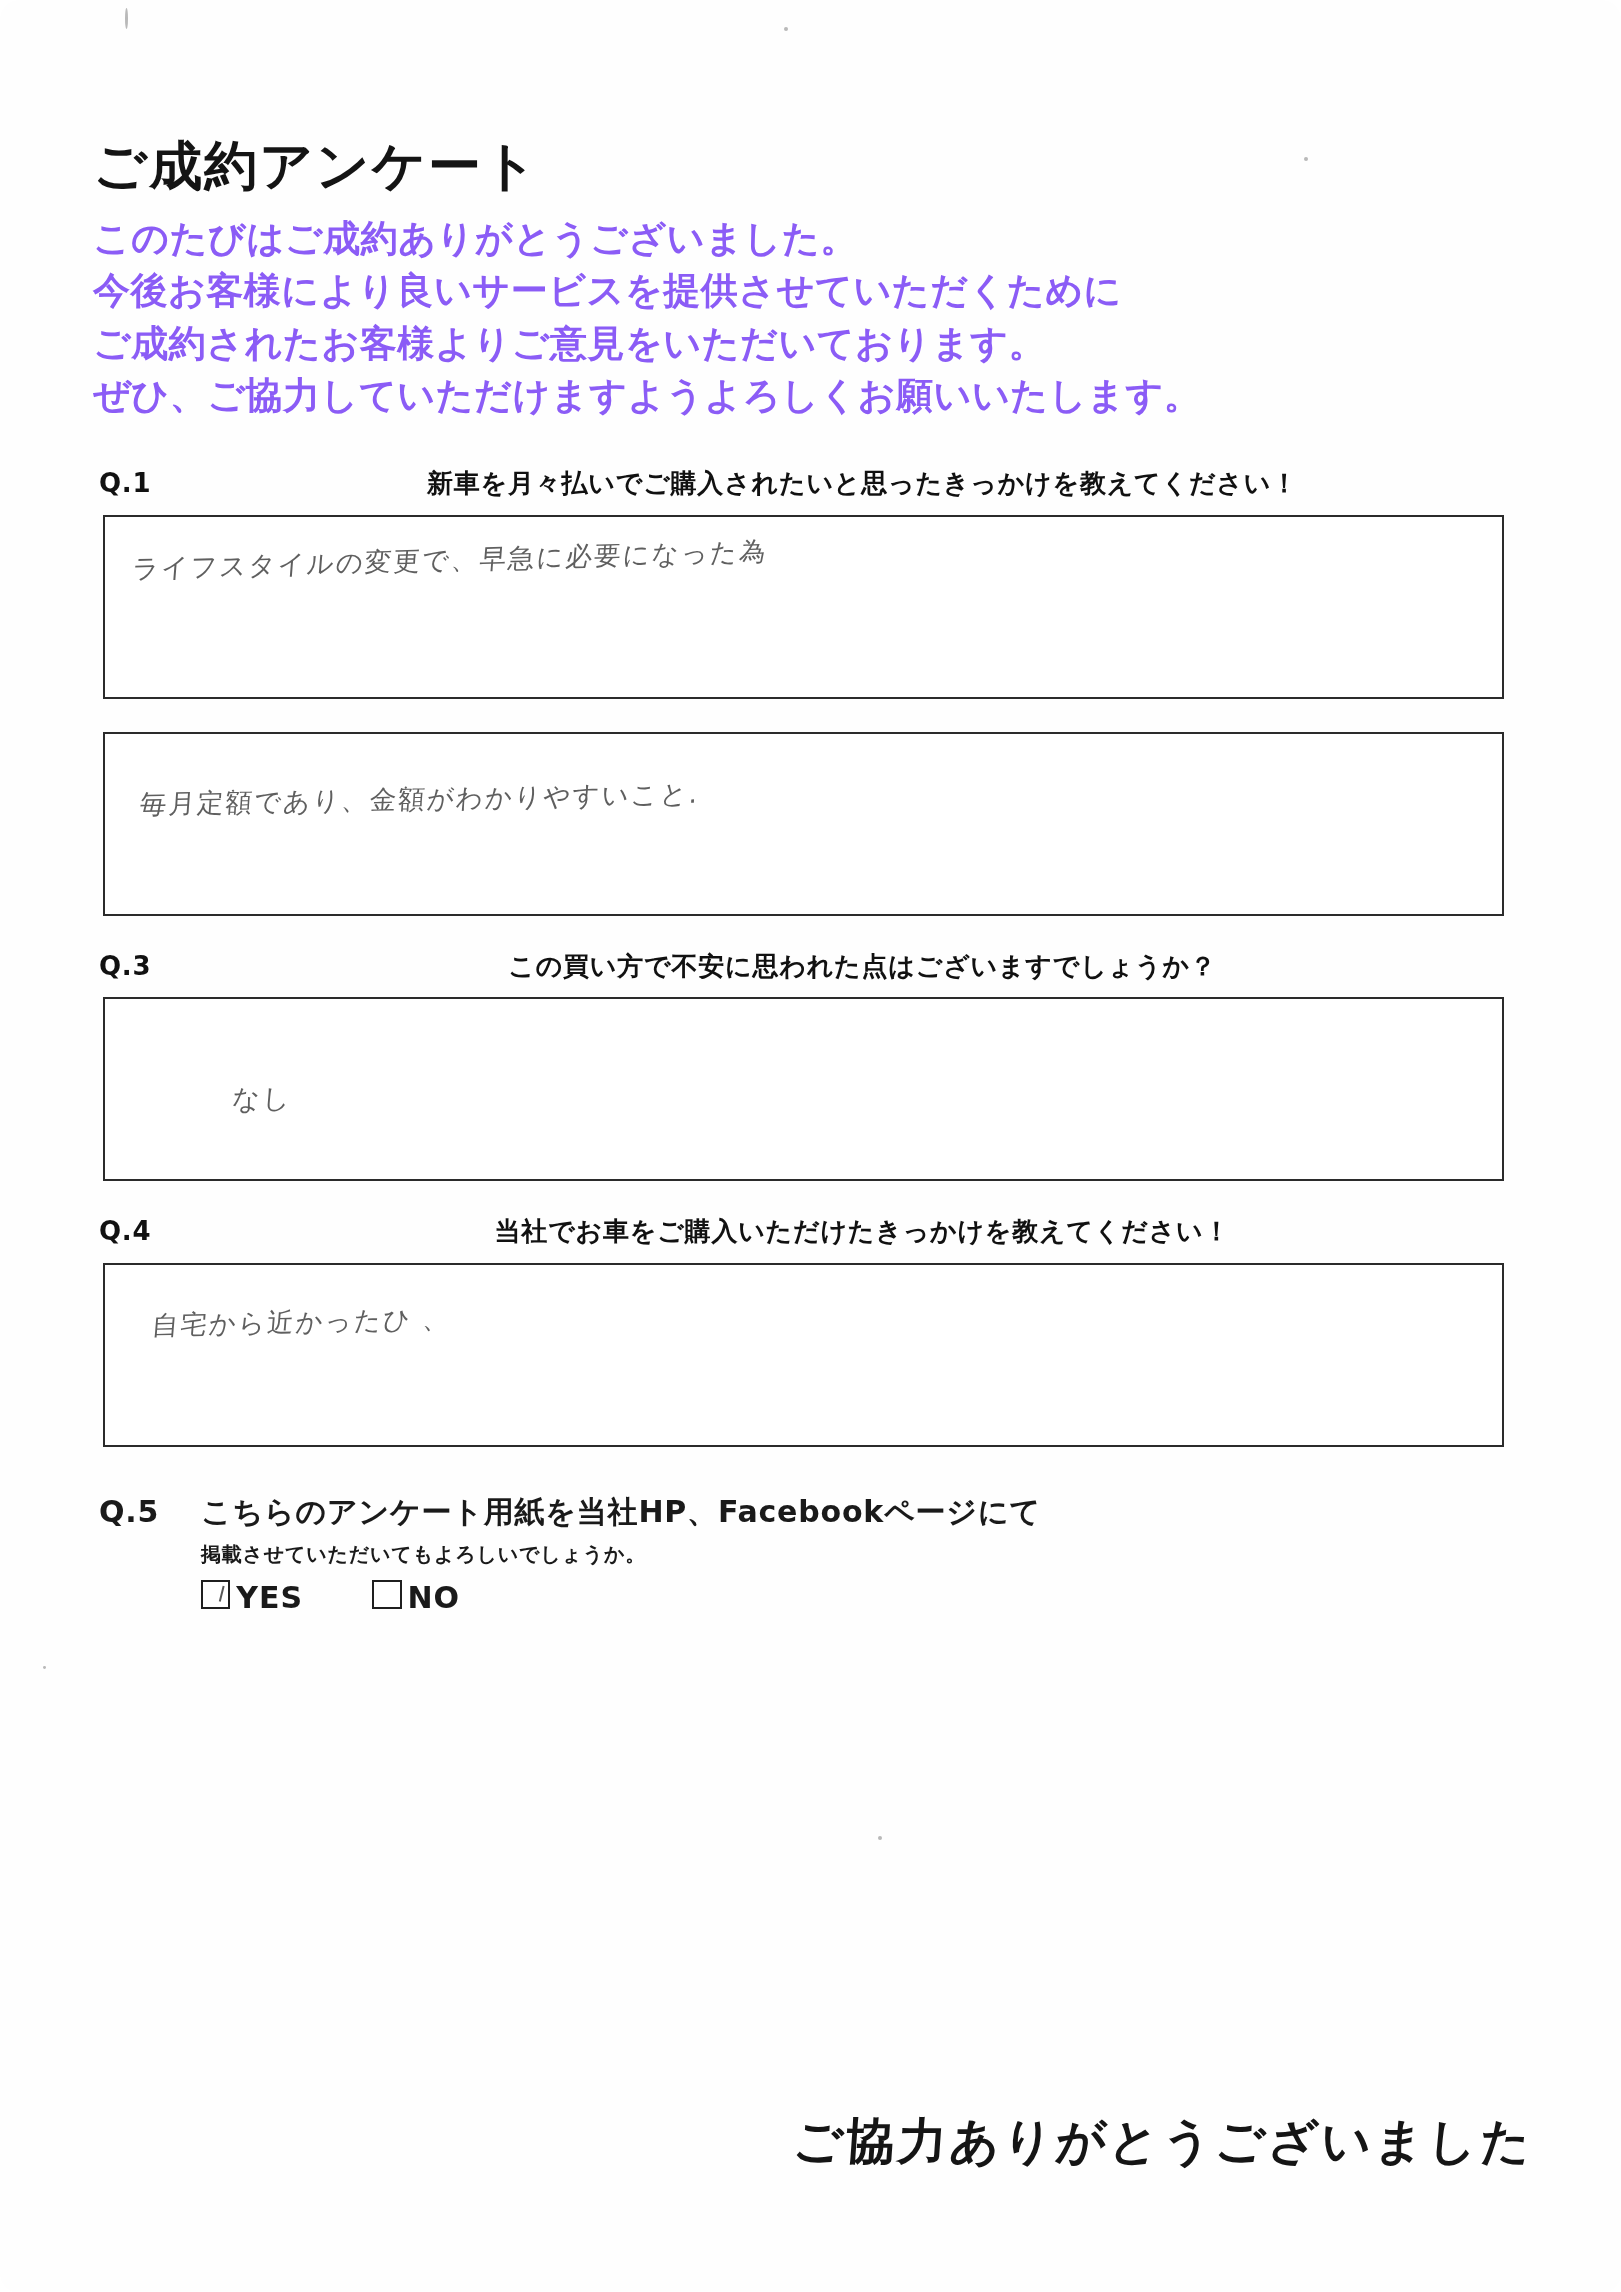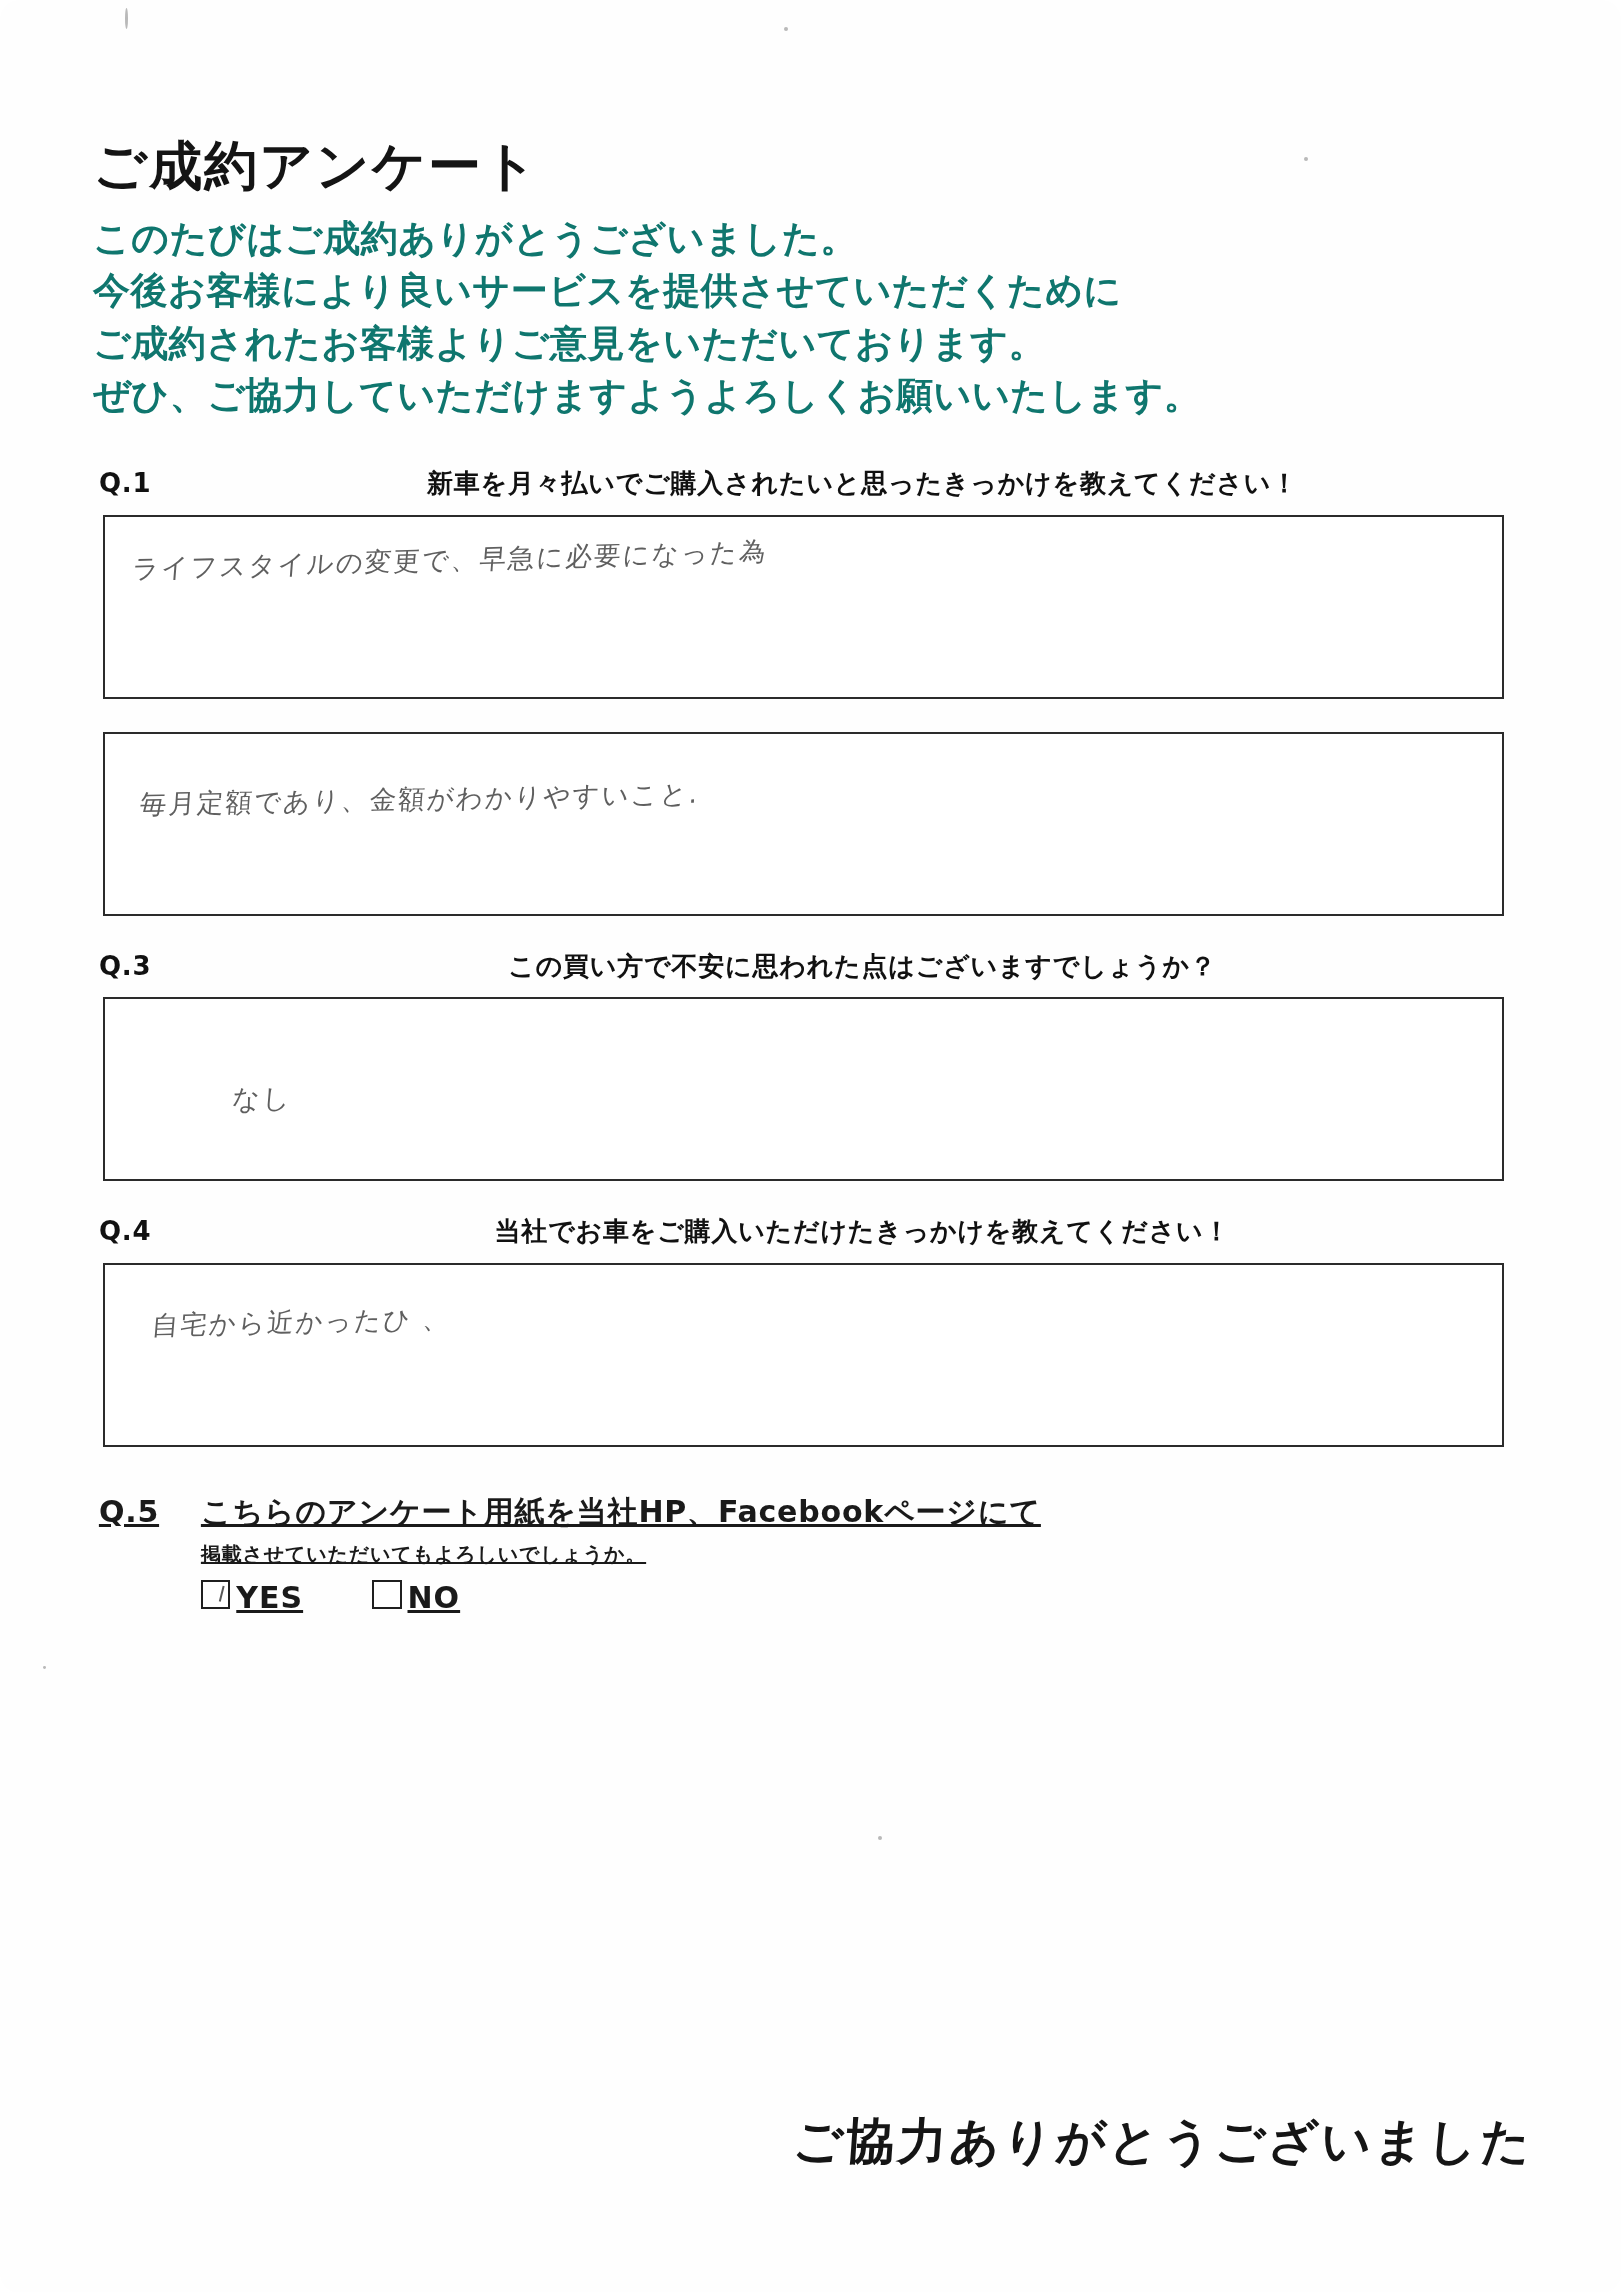--- a/index.html
+++ b/index.html
@@ -45,21 +45,21 @@
     font-weight: 700;
     letter-spacing: 2px;
     color: #141414;
     margin: 0 0 17.6px 0;
     line-height: 1.1;
   }
 
   .intro {
     font-size: 37px;
     line-height: 1.42;
-    color: #0f766e;
+    color: #8b5cf6;
     font-weight: 600;
     margin: 0 0 43px 0;
     letter-spacing: 0.5px;
   }
   .intro div { white-space: nowrap; }
 
   .q-block { margin-bottom: 33px; }
 
   .q-head {
     display: flex;
@@ -95,21 +95,21 @@
     transform: rotate(-1.2deg);
     opacity: 0.82;
     white-space: nowrap;
   }
   .hand.a1 { left: 27.4px; top: 25.5px; transform: rotate(-1.6deg) skewX(-6deg); }
   .hand.a2 { left: 35px; top: 47px; transform: rotate(-1.1deg) skewX(-5deg); }
   .hand.a3 { left: 127px; top: 82px; transform: rotate(-1.6deg) skewX(-5deg); font-size: 27.4px;}
   .hand.a4 { left: 47px; top: 39px; transform: rotate(-1.3deg) skewX(-6deg); }
 
   
-  .q5-block { margin-top: 45px; text-decoration: underline; }
+  .q5-block { margin-top: 45px; }
   .q5-head {
     display: flex;
     align-items: baseline;
     font-size: 30px;
     font-weight: 700;
     letter-spacing: 0.8px;
     margin-left: 5.9px;
   }
   .q5-lines { flex: 1 1 auto; }
   .q5-line2 {

